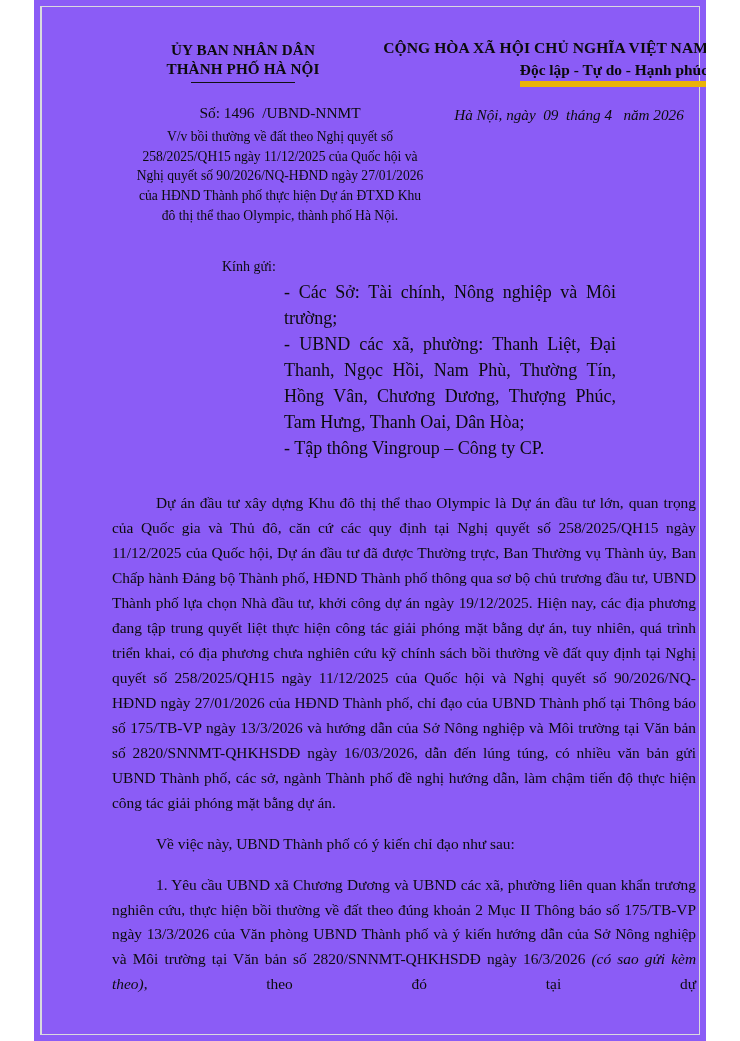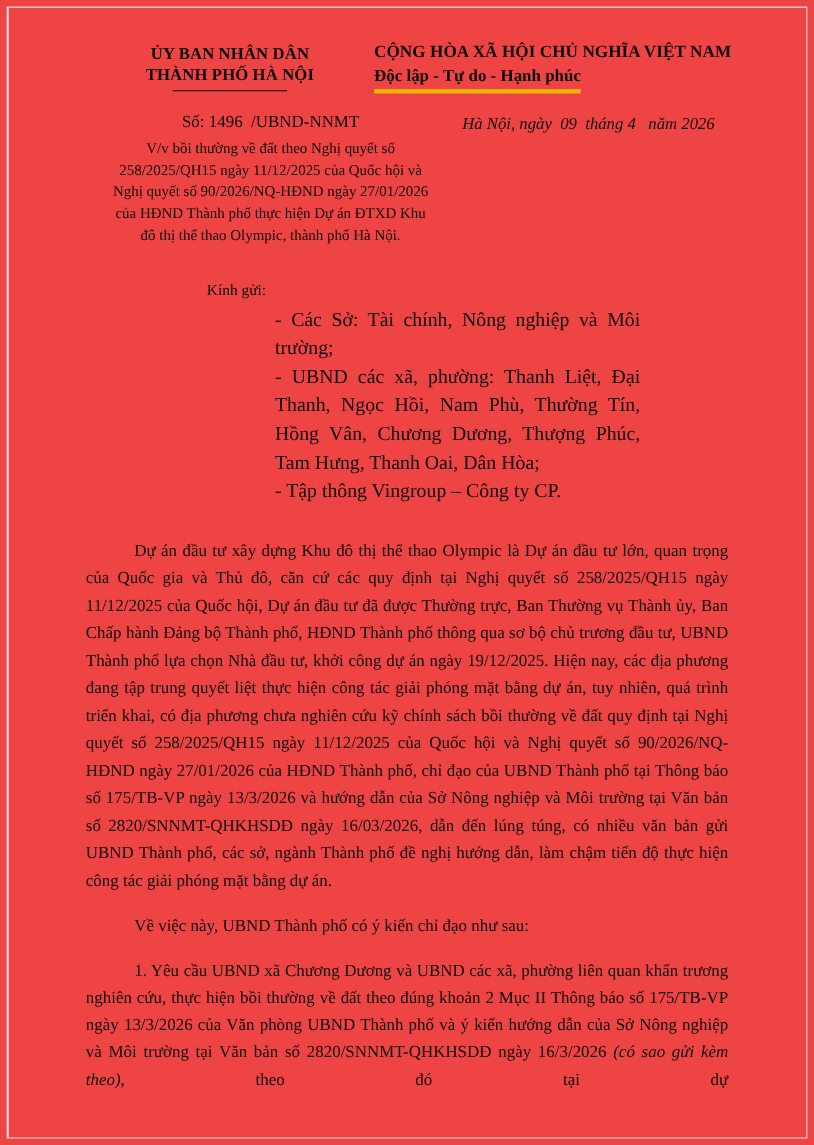--- a/index.html
+++ b/index.html
@@ -9,24 +9,24 @@
     background: #ffffff;
   }
   body {
     font-family: "Liberation Serif", "DejaVu Serif", serif;
     color: #0b0b0b;
     -webkit-font-smoothing: antialiased;
   }
 
   .page {
     position: relative;
-    width: 740px;
+    width: 672px;
     height: 1041px;
     margin: 0 auto;
-    background: #ef4444;
+    background: #8b5cf6;
     box-sizing: border-box;
     overflow: hidden;
   }
 
   
   .page-frame {
     position: absolute;
     left: 6px;
     top: 6px;
     right: 6px;
@@ -53,21 +53,21 @@
     justify-content: flex-start;
   }
   .hdr-left {
     width: 262px;
     flex: 0 0 262px;
     text-align: center;
     padding-top: 2px;
   }
   .hdr-right {
     flex: 1 1 auto;
-    text-align: left;
+    text-align: right;
     padding-top: 0px;
   }
 
   .org-name {
     font-weight: bold;
     font-size: 15.2px;
     line-height: 1.28;
     letter-spacing: 0.1px;
     white-space: nowrap;
   }
@@ -84,21 +84,21 @@
     line-height: 1.3;
     letter-spacing: 0.05px;
     white-space: nowrap;
   }
   .nation-motto {
     font-weight: bold;
     font-size: 15.4px;
     line-height: 1.3;
     margin-top: 2px;
     display: inline-block;
-    border-bottom: 4px solid #eab308;
+    border-bottom: 6px solid #eab308;
     padding-bottom: 1px;
     white-space: nowrap;
   }
 
   
   .meta-row {
     display: flex;
     align-items: flex-start;
     margin-top: 16px;
   }

